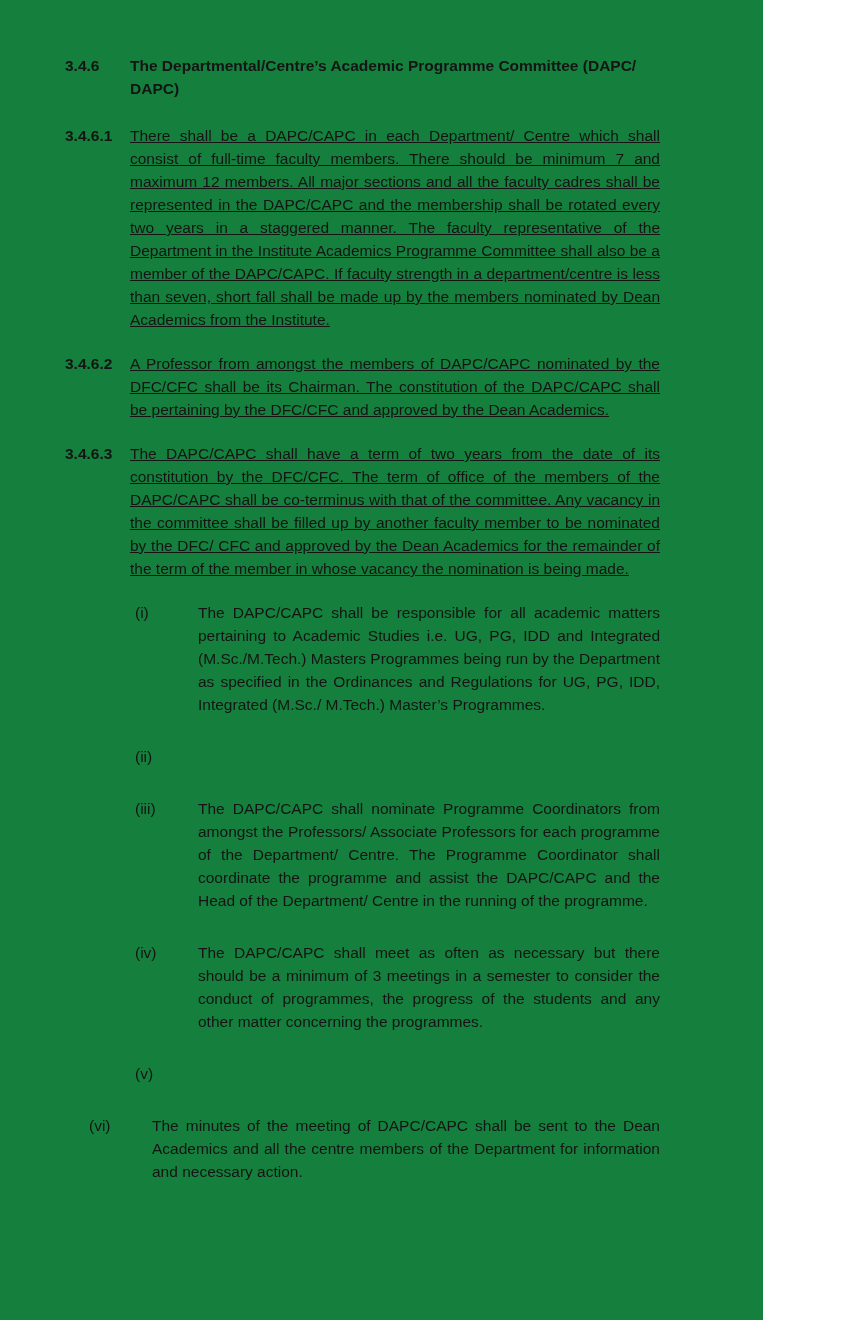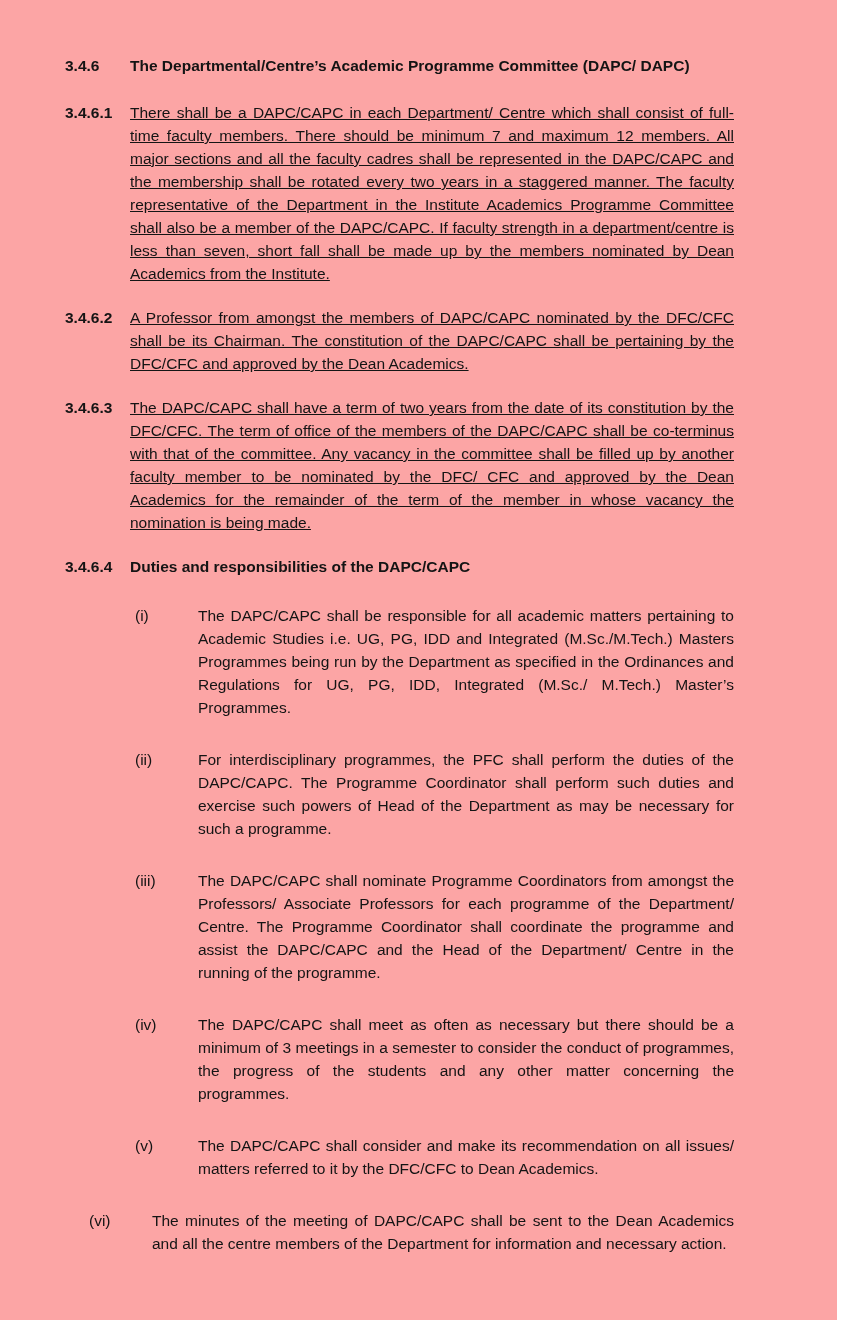--- a/index.html
+++ b/index.html
@@ -2,23 +2,23 @@
 <html><head>
 <meta charset="utf-8">
 <style>
   * { box-sizing: border-box; }
   html, body {
     margin: 0;
     padding: 0;
     background: #ffffff;
   }
   .page {
-    width: 837px;
+    width: 763px;
     min-height: 1320px;
-    background: #fca5a5;
+    background: #15803d;
     color: #141414;
     font-family: "Liberation Sans", sans-serif;
     font-size: 15.5px;
     line-height: 23px;
     padding: 54px 103px 60px 65px;
   }
   .row {
     display: flex;
     align-items: flex-start;
   }
@@ -84,48 +84,42 @@
   <div class="row para">
     <span class="num">3.4.6.2</span>
     <p class="ptext">A Professor from amongst the members of DAPC/CAPC nominated by the DFC/CFC shall be its Chairman. The constitution of the DAPC/CAPC shall be pertaining by the DFC/CFC and approved by the Dean Academics.</p>
   </div>
 
   <div class="row para">
     <span class="num">3.4.6.3</span>
     <p class="ptext">The DAPC/CAPC shall have a term of two years from the date of its constitution by the DFC/CFC. The term of office of the members of the DAPC/CAPC shall be co-terminus with that of the committee. Any vacancy in the committee shall be filled up by another faculty member to be nominated by the DFC/ CFC and approved by the Dean Academics for the remainder of the term of the member in whose vacancy the nomination is being made.</p>
   </div>
 
-  <div class="row subheading">
-    <span class="num">3.4.6.4</span>
-    <h2 class="stitle">Duties and responsibilities of the DAPC/CAPC</h2>
-  </div>
 
   <div class="row item">
     <span class="marker">(i)</span>
     <p class="itext">The DAPC/CAPC shall be responsible for all academic matters pertaining to Academic Studies i.e. UG, PG, IDD and Integrated (M.Sc./M.Tech.) Masters Programmes being run by the Department as specified in the Ordinances and Regulations for UG, PG, IDD, Integrated  (M.Sc./ M.Tech.) Master’s Programmes.</p>
   </div>
 
   <div class="row item">
     <span class="marker">(ii)</span>
-    <p class="itext">For interdisciplinary programmes, the PFC shall perform the duties of the DAPC/CAPC. The Programme Coordinator shall perform such duties and exercise such powers of Head of the Department as may be necessary for such a programme.</p>
   </div>
 
   <div class="row item">
     <span class="marker">(iii)</span>
     <p class="itext">The DAPC/CAPC shall nominate Programme Coordinators from amongst the Professors/ Associate Professors for each programme of the Department/ Centre. The Programme Coordinator shall coordinate the programme and assist the DAPC/CAPC and the Head of the Department/ Centre in the running of the programme.</p>
   </div>
 
   <div class="row item">
     <span class="marker">(iv)</span>
     <p class="itext">The DAPC/CAPC shall meet as often as necessary but there should be a minimum of 3 meetings in a semester to consider the conduct of programmes, the progress of the students and any other matter concerning the programmes.</p>
   </div>
 
   <div class="row item">
     <span class="marker">(v)</span>
-    <p class="itext">The DAPC/CAPC shall consider and make its recommendation on all issues/ matters referred to it by the DFC/CFC to Dean Academics.</p>
   </div>
 
   <div class="row item">
     <span class="marker">(vi)</span>
     <p class="itext">The minutes of the meeting of DAPC/CAPC shall be sent to the Dean Academics and all the centre members of the Department for information and necessary action.</p>
   </div>
 
 </main>
 
 </body></html>

